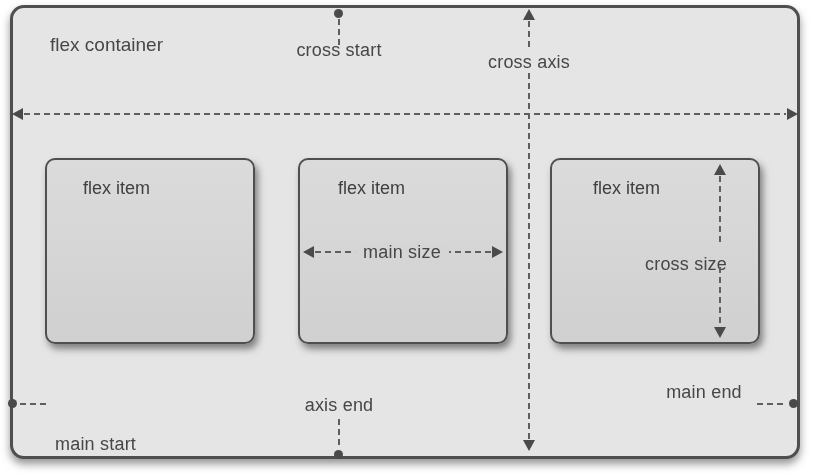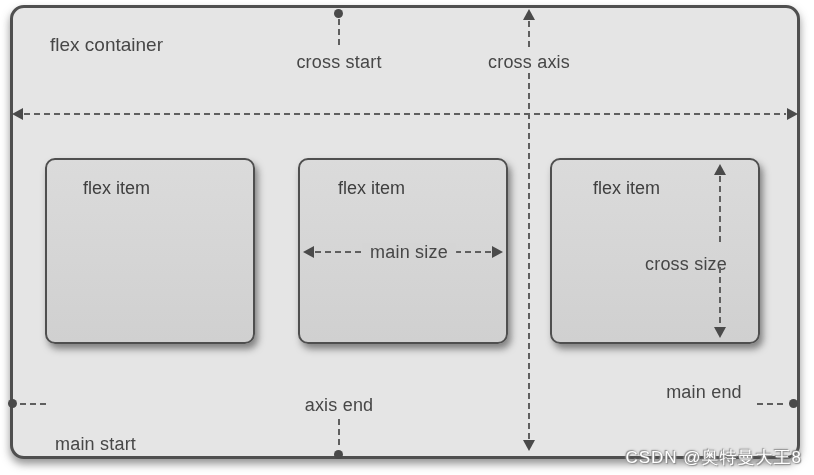--- a/index.html
+++ b/index.html
@@ -36,21 +36,21 @@
   .lbl{
     position:absolute;font-size:18px;color:var(--text);white-space:nowrap;
     transform:translate(-50%,-50%);line-height:1;letter-spacing:.2px;
   }
   .lbl-left{transform:translate(0,-50%);margin-top:39px;}
   .title-lbl{position:absolute;left:50px;top:44px;transform:translate(0,-50%);
     font-size:19px;color:var(--text);white-space:nowrap;line-height:1;}
   .item-lbl{position:absolute;top:188px;font-size:18px;color:#3f3f3f;
     transform:translate(0,-50%);white-space:nowrap;line-height:1;}
   .bg-container{background:var(--container-bg);padding:0 10px;}
-  .bg-item{background:var(--item-mid);padding:0 8px;margin-left:7px;}
+  .bg-item{background:var(--item-mid);padding:0 8px;}
   .hdash{position:absolute;height:2px;
     background:repeating-linear-gradient(90deg,var(--dash) 0 6px,transparent 6px 10px);}
   .vdash{position:absolute;width:2px;
     background:repeating-linear-gradient(180deg,var(--dash) 0 6px,transparent 6px 10px);}
   .dot{position:absolute;width:9px;height:9px;border-radius:50%;background:var(--ink);}
   .ah{position:absolute;width:0;height:0;}
   .ah-left{border-top:6px solid transparent;border-bottom:6px solid transparent;
     border-right:11px solid var(--ink);}
   .ah-right{border-top:6px solid transparent;border-bottom:6px solid transparent;
     border-left:11px solid var(--ink);}
@@ -78,21 +78,21 @@
   <div class="ah ah-right" style="left:787px;top:108px;"></div>
 
   <div class="ah ah-up" style="left:523px;top:9px;"></div>
   <div class="vdash" style="left:528px;top:21px;height:30px;"></div>
   <div class="lbl" style="left:529px;top:62px;">cross axis</div>
   <div class="vdash" style="left:528px;top:73px;height:367px;"></div>
   <div class="ah ah-down" style="left:523px;top:440px;"></div>
 
   <div class="dot" style="left:334px;top:9px;"></div>
   <div class="vdash" style="left:338px;top:19px;height:28px;"></div>
-  <div class="lbl" style="left:339px;top:62px;">cross start</div>
+  <div class="lbl" style="left:339px;top:50px;">cross start</div>
 
   <div class="item item1"></div>
   <div class="item-lbl" style="left:83px;">flex item</div>
 
   <div class="item item2"></div>
   <div class="item-lbl" style="left:338px;">flex item</div>
 
   <div class="item item3"></div>
   <div class="item-lbl" style="left:593px;">flex item</div>
 
@@ -112,15 +112,14 @@
   <div class="lbl lbl-left" style="left:55px;top:405px;">main start</div>
 
   <div class="lbl" style="left:339px;top:405px;">axis end</div>
   <div class="vdash" style="left:338px;top:419px;height:28px;"></div>
   <div class="dot" style="left:334px;top:450px;"></div>
 
   <div class="lbl" style="left:704px;top:392px;">main end</div>
   <div class="hdash" style="left:757px;top:403px;width:28px;"></div>
   <div class="dot" style="left:789px;top:399px;"></div>
 
-  <div class="watermark">CSDN @奥特曼大王8</div>
 
 </div>
 
 </body></html>

